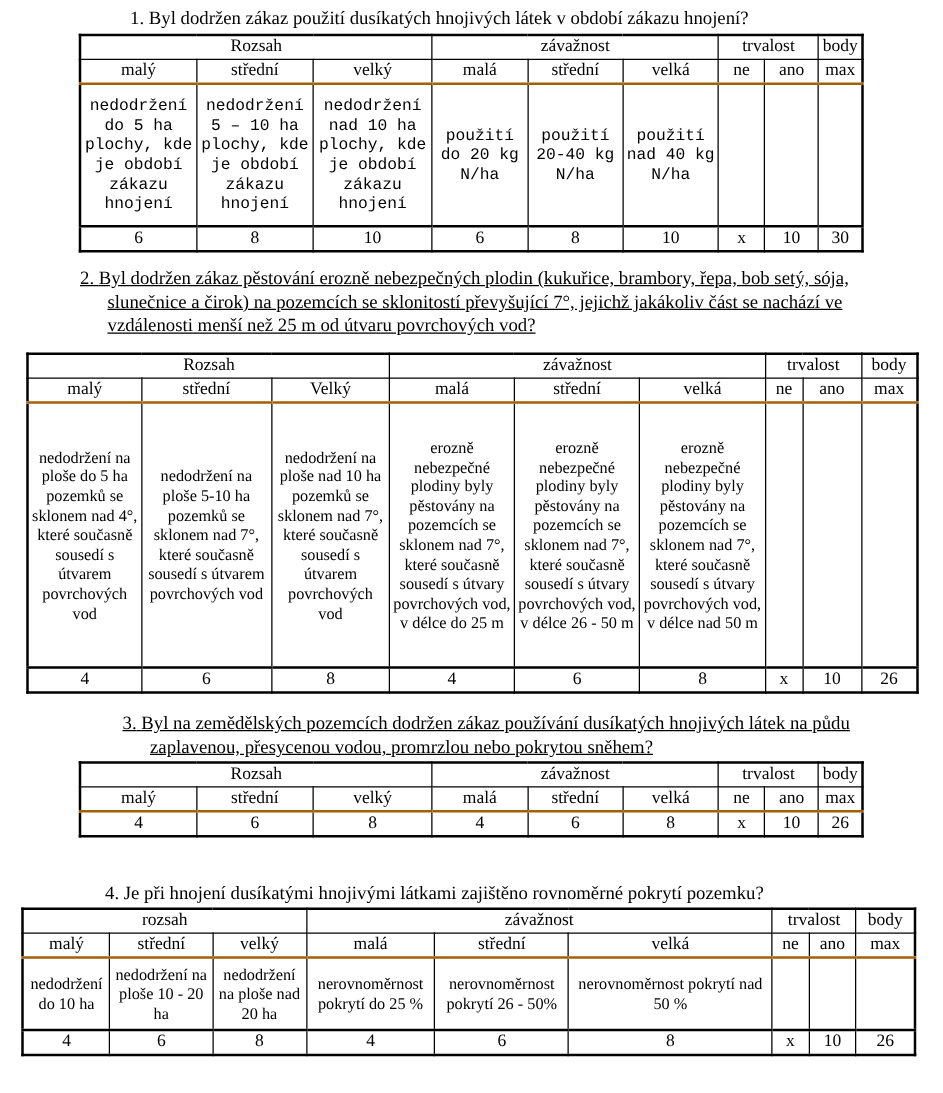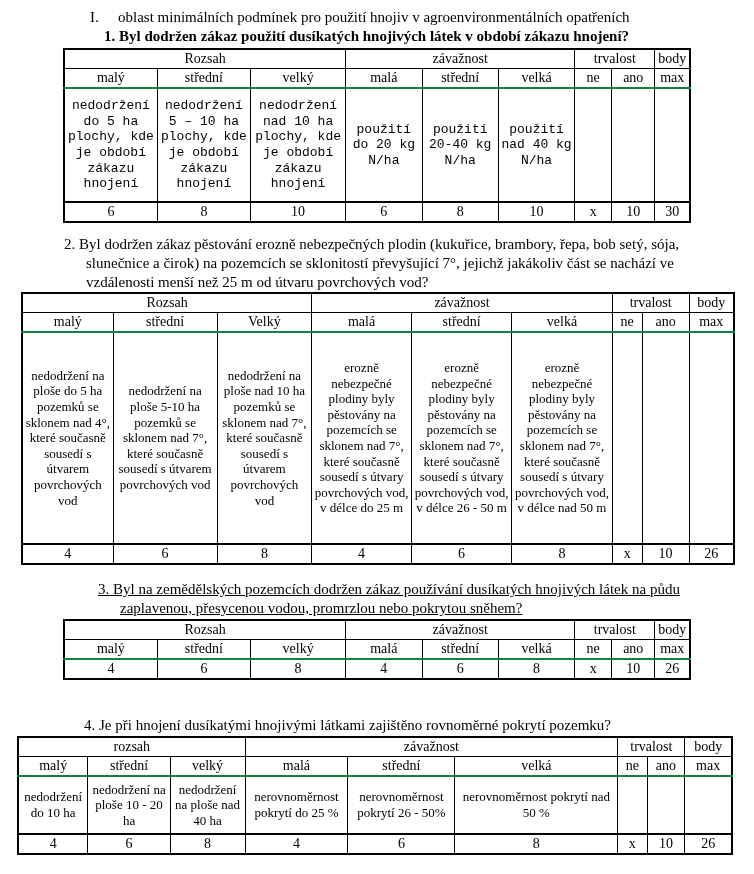--- a/index.html
+++ b/index.html
@@ -2,28 +2,28 @@
 <html><head>
 <meta charset="utf-8">
 <style>
   html,body{margin:0;padding:0;background:#fff;}
   body{width:754px;height:874px;font-family:"Liberation Serif",serif;color:#000;overflow:hidden;}
   .page{padding-top:6px;}
   .heading{margin:2px 0 0 90px;font-size:15px;line-height:19px;}
   .heading .sec-num{display:inline-block;width:28px;}
   .q{font-size:15px;line-height:19px;}
   .q .qnum{display:inline;}
-  .q1{margin:0 0 2px 104px;font-weight:bold;}
-  .q2{margin:12px 0 0 64px;width:614px;padding-left:22px;text-indent:-22px;}
+  .q1{margin:0 0 2px 104px;}
+  .q2{margin:12px 0 11px 64px;width:614px;padding-left:22px;text-indent:-22px;text-decoration:underline;}
   .q3{margin:15px 0 1px 98px;width:608px;padding-left:22px;text-indent:-22px;text-decoration:underline;}
   .q4{margin:36px 0 1px 84px;}
   table{border-collapse:collapse;table-layout:fixed;font-size:13px;border:2px solid #000;}
   td{border:1px solid #000;text-align:center;vertical-align:middle;padding:0 2px;line-height:1.2;overflow:hidden;}
   .gh td,.sh td{height:18px;font-size:14px;}
-  .sh td{border-bottom:2px solid #15803d;}
+  .sh td{border-bottom:2px solid #a16207;}
   .pts td{border-top:2px solid #000;height:18px;font-size:14px;}
   .t1,.t3{margin-left:63px;width:628px;}
   .t2{margin-left:21px;width:714px;}
   .t4{margin-left:17px;width:716px;}
   .t1 .desc td{height:112px;font-family:Liberation Mono, monospace;}
   .t2 .desc td{height:210px;}
   .t3 .desc td{height:44px;}
   .t4 .desc td{height:56px;}
   
   .t1 .c1,.t3 .c1{width:14.9%}.t1 .c2,.t3 .c2{width:14.9%}.t1 .c3,.t3 .c3{width:15.2%}
@@ -34,21 +34,20 @@
   .t2 .c7{width:4.2%}.t2 .c8{width:6.6%}.t2 .c9{width:6.3%}
   .t4 .c1{width:9.8%}.t4 .c2{width:11.5%}.t4 .c3{width:10.5%}
   .t4 .c4{width:14.4%}.t4 .c5{width:15.0%}.t4 .c6{width:22.8%}
   .t4 .c7{width:4.1%}.t4 .c8{width:5.3%}.t4 .c9{width:6.6%}
 </style>
 </head>
 <body>
 
 <div class="page">
 
-  <div class="heading"><span class="sec-num">I.</span><span>oblast minimálních podmínek pro použití hnojiv v agroenvironmentálních opatřeních</span></div>
 
   <div class="q q1"><span class="qnum">1.</span> <span>Byl dodržen zákaz použití dusíkatých hnojivých látek v období zákazu hnojení?</span></div>
   <table class="t1">
     <colgroup>
         <col class="c1">
         <col class="c2">
         <col class="c3">
         <col class="c4">
         <col class="c5">
         <col class="c6">
@@ -227,21 +226,21 @@
       <td>malá</td>
       <td>střední</td>
       <td>velká</td>
       <td>ne</td>
       <td>ano</td>
       <td>max</td>
     </tr>
     <tr class="desc">
       <td>nedodržení do 10 ha</td>
       <td>nedodržení na ploše 10 - 20 ha</td>
-      <td>nedodržení na ploše nad 40 ha</td>
+      <td>nedodržení na ploše nad 20 ha</td>
       <td>nerovnoměrnost pokrytí do 25 %</td>
       <td>nerovnoměrnost pokrytí 26 - 50%</td>
       <td>nerovnoměrnost pokrytí nad 50 %</td>
       <td></td>
       <td></td>
       <td></td>
     </tr>
     <tr class="pts">
       <td>4</td>
       <td>6</td>

